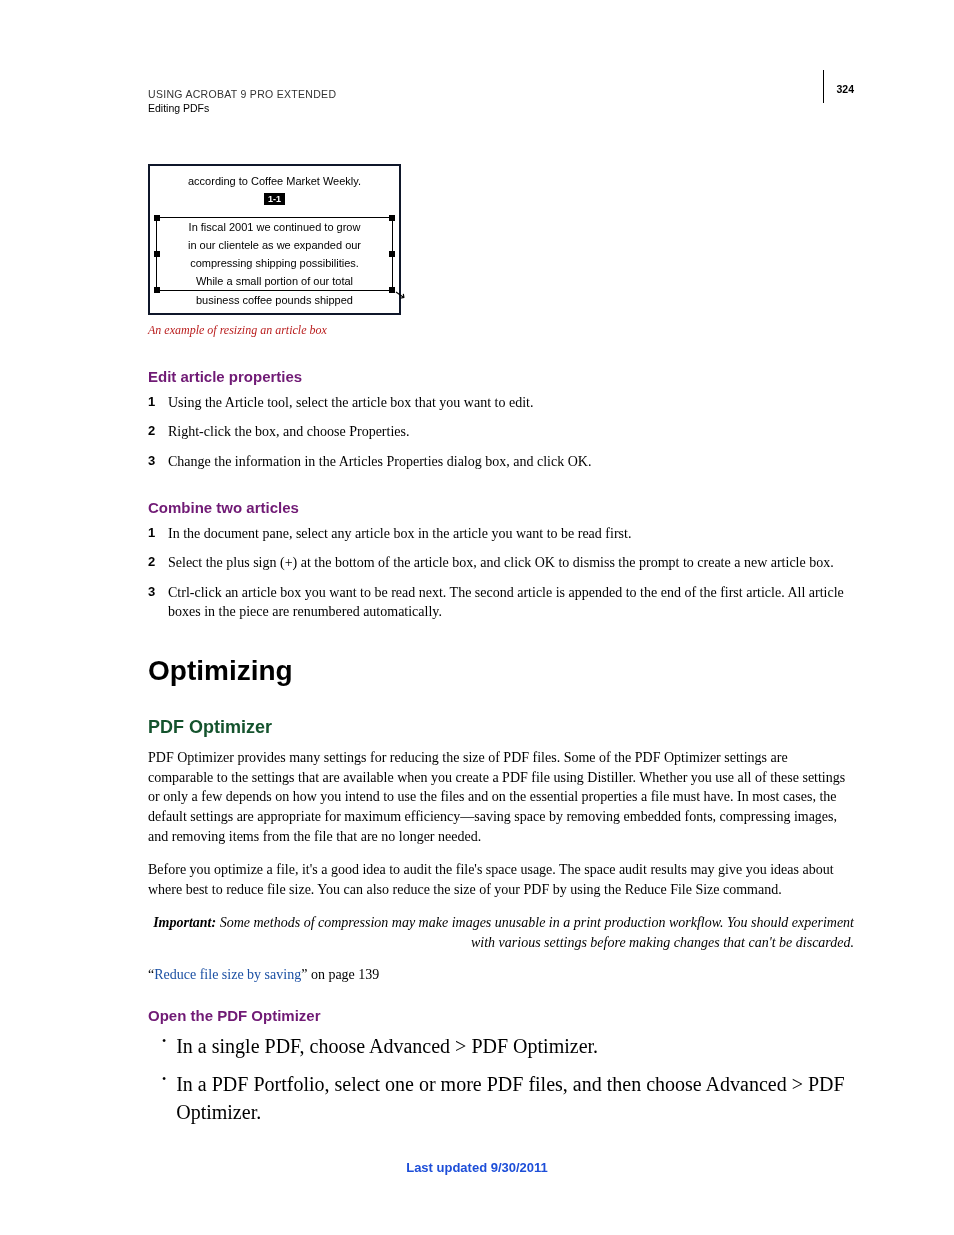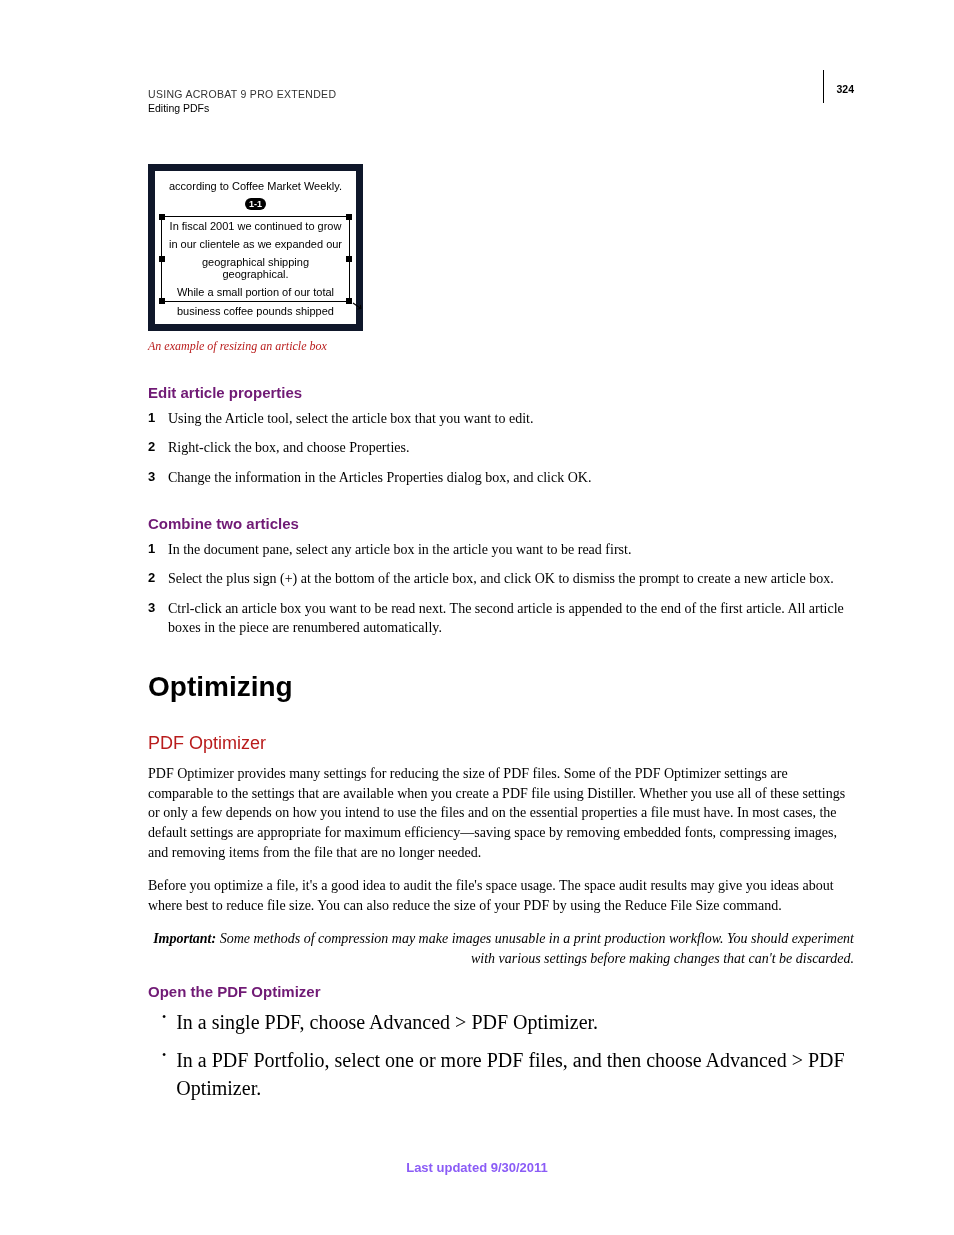--- a/index.html
+++ b/index.html
@@ -37,39 +37,38 @@
     padding: 9px 0 6px 12px;
   }
   .page-num {
     font-family: "Myriad Pro", Arial, sans-serif;
     font-size: 10.5px;
     font-weight: 700;
   }
   
   .figure-wrap { margin-bottom: 10px; }
   .article-fig {
-    width: 215px;
-    border: 7px solid #0f172a;
+    width: 253px;
+    border: 2px solid #0f172a;
     font-family: Arial, sans-serif;
     font-size: 11px;
     text-align: center;
     position: relative;
     padding: 6px 0 4px 0;
     background: #fff;
   }
   .article-fig .row { padding: 3px 8px; position: relative; }
   .badge {
     display: inline-block;
     background: #000;
     color: #fff;
     font-weight: 700;
     font-size: 9px;
     padding: 1px 4px;
-    margin: 3px auto 6px auto;
-    border-radius: 6px;
+    margin: 3px auto 12px auto;
   }
   .inner-box {
     border: 1px solid #000;
     margin: 0 6px;
     position: relative;
   }
   .inner-box .row { padding: 3px 6px; }
   .handle {
     position: absolute;
     width: 6px; height: 6px;
@@ -121,23 +120,23 @@
   }
   h1.chapter {
     font-family: "Myriad Pro", Arial, sans-serif;
     font-weight: 700;
     font-size: 28px;
     margin-top: 34px;
     margin-bottom: 30px;
   }
   h2.section {
     font-family: "Myriad Pro", Arial, sans-serif;
-    font-weight: 400;
+    font-weight: 700;
     font-size: 18px;
-    color: #b91c1c;
+    color: #14532d;
     margin-bottom: 10px;
   }
   p.body {
     font-size: 14px;
     line-height: 1.4;
     margin-bottom: 14px;
   }
   p.body .important-label { font-weight: 700; font-style: italic; }
   p.italic-body { font-style: italic; text-align: right; }
   .h4-more {
@@ -156,21 +155,21 @@
   ul.dot > li { display: flex; gap: 10px; font-size: 20px; line-height: 1.4; margin-bottom: 10px; padding-left: 14px; }
   ul.dot > li::before { content: "•"; font-size: 12px; padding-top: 1px; }
   .footer {
     position: absolute;
     bottom: 60px;
     left: 0; right: 0;
     text-align: center;
     font-family: "Myriad Pro", Arial, sans-serif;
     font-weight: 700;
     font-size: 13px;
-    color: #8b5cf6;
+    color: #1d4ed8;
     margin-top: 16px;
   }
 </style>
 </head>
 <body>
 
 <div class="page">
 
   <div class="page-num-box">
     <span class="page-num">324</span>
@@ -185,21 +184,21 @@
       <div><span class="badge">1-1</span></div>
       <div class="inner-box">
         <span class="handle h-tl"></span>
         <span class="handle h-tr"></span>
         <span class="handle h-ml"></span>
         <span class="handle h-mr"></span>
         <span class="handle h-bl"></span>
         <span class="handle h-br"></span>
         <div class="row">In fiscal 2001 we continued to grow</div>
         <div class="row">in our clientele as we expanded our</div>
-        <div class="row">geographical shipping geographical.</div>
+        <div class="row">compressing shipping possibilities.</div>
         <div class="row">While a small portion of our total</div>
         <span class="cursor-icon">↘</span>
       </div>
       <div class="row">business coffee pounds shipped</div>
     </div>
     <div class="caption">An example of resizing an article box</div>
   </div>
 
   <div class="h3-san">Edit article properties</div>
   <ol class="steps">
@@ -237,20 +236,23 @@
 
   <h2 class="section">PDF Optimizer</h2>
 
   <p class="body">PDF Optimizer provides many settings for reducing the size of PDF files. Some of the PDF Optimizer settings are comparable to the settings that are available when you create a PDF file using Distiller. Whether you use all of these settings or only a few depends on how you intend to use the files and on the essential properties a file must have. In most cases, the default settings are appropriate for maximum efficiency—saving space by removing embedded fonts, compressing images, and removing items from the file that are no longer needed.</p>
   <p class="body">Before you optimize a file, it's a good idea to audit the file's space usage. The space audit results may give you ideas about where best to reduce file size. You can also reduce the size of your PDF by using the Reduce File Size command.</p>
 
   <p class="body italic-body">
     <span class="important-label">Important:</span><span> Some methods of compression may make images unusable in a print production workflow. You should experiment with various settings before making changes that can't be discarded.</span>
   </p>
 
+  <div class="ref-line">
+    <span>“</span><span class="link">Reduce file size by saving</span><span>” on page 139</span>
+  </div>
 
   <div class="h3-san">Open the PDF Optimizer</div>
   <ul class="dot">
     <li>
         <span>In a single PDF, choose Advanced &gt; PDF Optimizer.</span>
       </li>
     <li>
         <span>In a PDF Portfolio, select one or more PDF files, and then choose Advanced &gt; PDF Optimizer.</span>
       </li>
   </ul>

